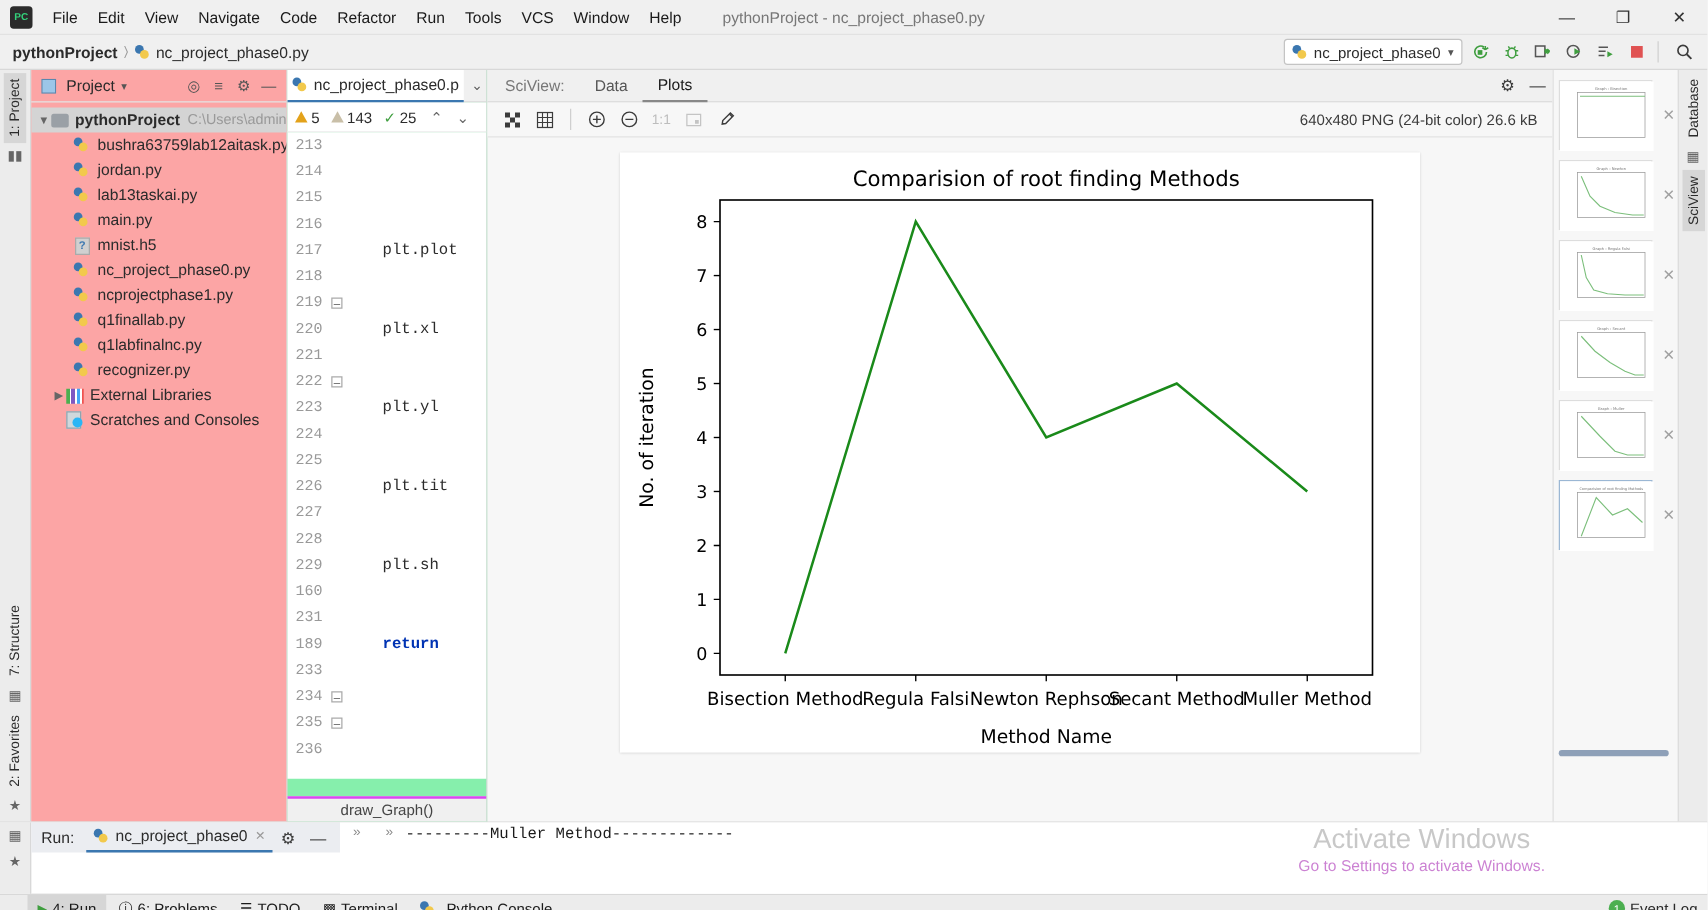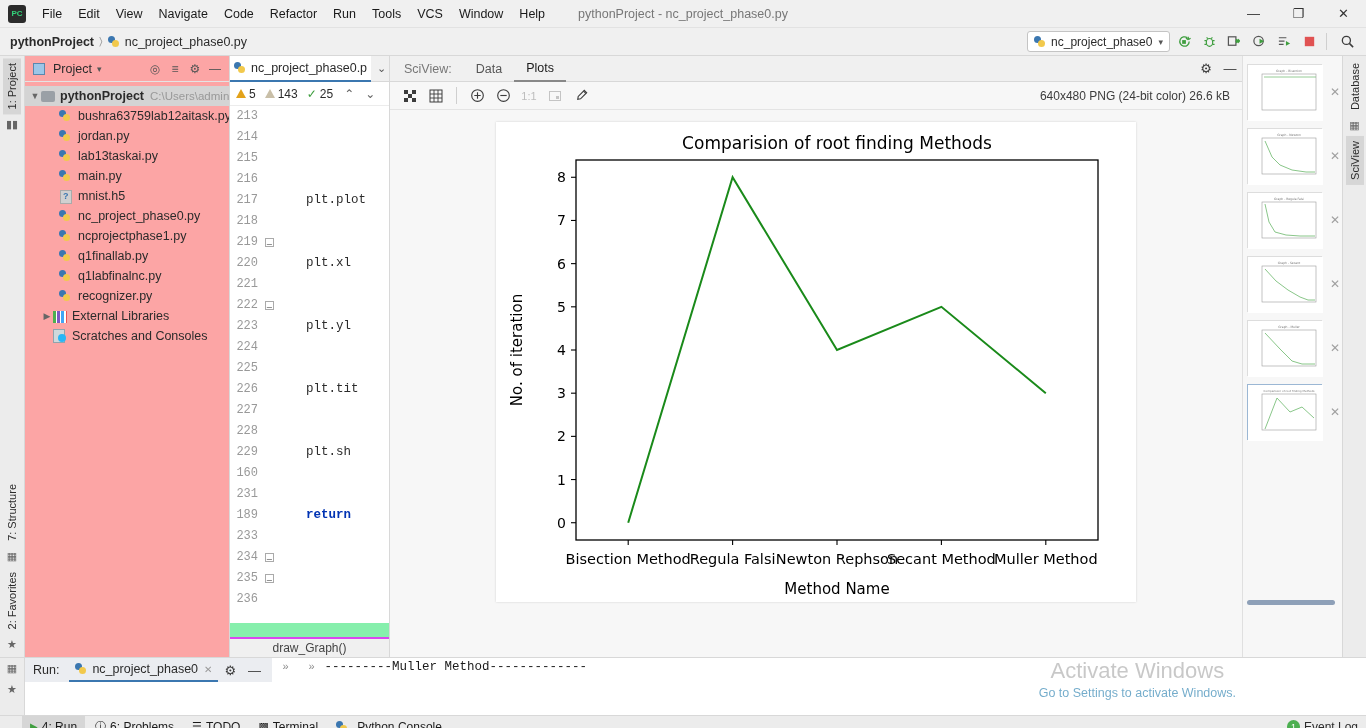--- a/index.html
+++ b/index.html
@@ -149,21 +149,21 @@
   
   #toolwin-bar{height:22px;background:#ececec;border-top:1px solid #d8d8d8;display:flex;align-items:center;padding-left:22px;gap:2px;}
   .tw-item{display:flex;align-items:center;height:22px;padding:0 8px;font-size:12px;color:#1a1a1a;gap:4px;}
   .tw-item.active{background:#d6d6d6;}
   #tw-right{margin-left:auto;display:flex;align-items:center;padding-right:8px;gap:4px;}
   .badge{background:#4caf50;color:#fff;border-radius:50%;width:13px;height:13px;font-size:9px;display:flex;align-items:center;justify-content:center;}
 
   
   #watermark{position:absolute;right:130px;bottom:28px;text-align:center;pointer-events:none;z-index:5;}
   #wm1{font-size:22px;color:#9c9c9c;opacity:.55;}
-  #wm2{font-size:12.5px;color:#0369a1;opacity:.55;margin-top:2px;}
+  #wm2{font-size:12.5px;color:#a21caf;opacity:.55;margin-top:2px;}
 </style>
 </head>
 <body>
 
 <div id="titlebar">
   <div id="app-logo">
       <span>PC</span>
     </div>
   <div id="menubar" class="row">
     <div class="menu-item">File</div>

